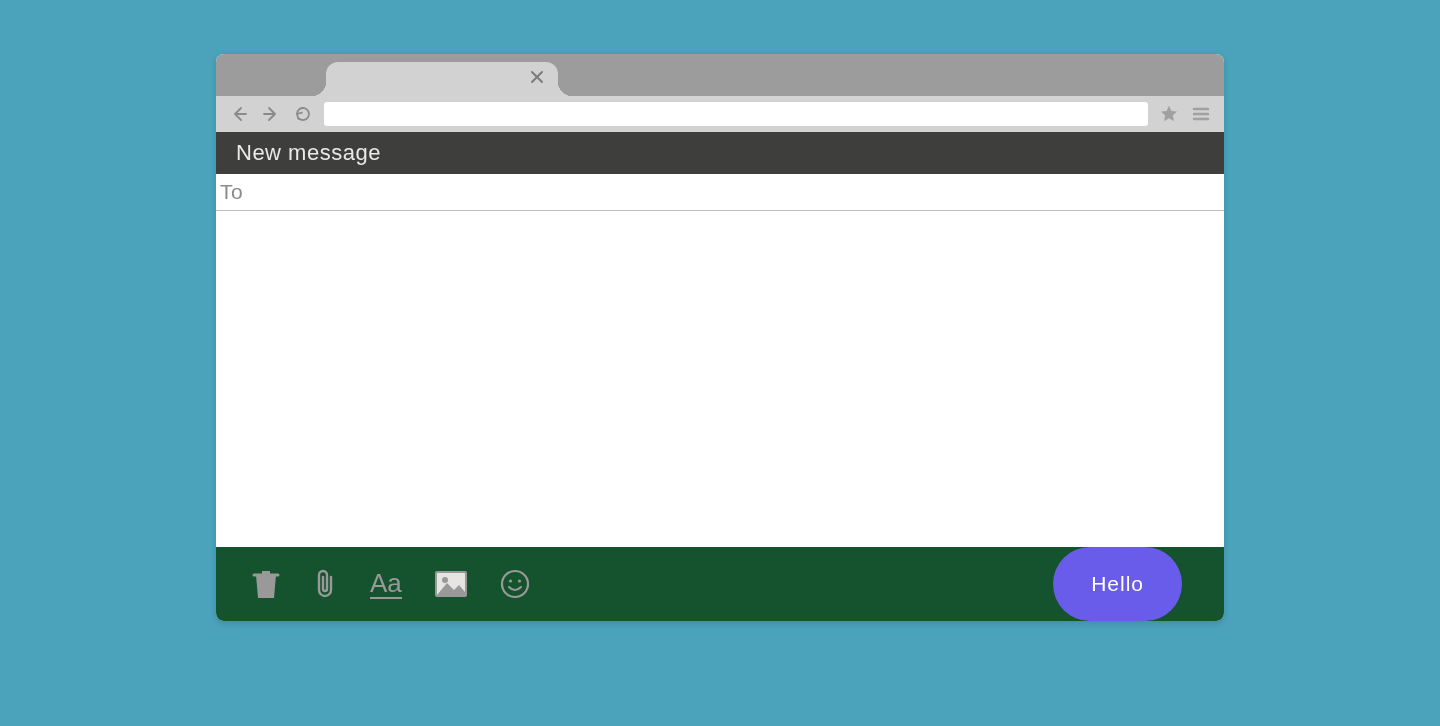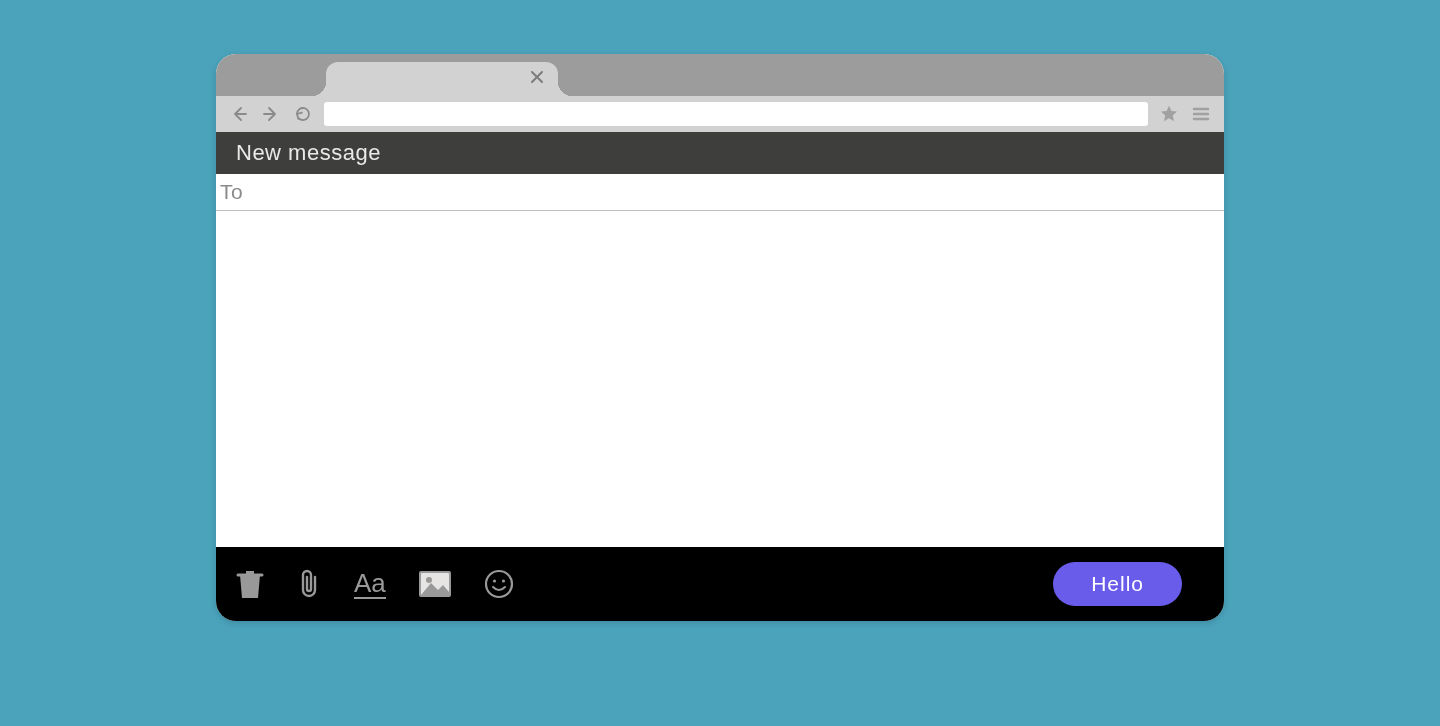--- a/index.html
+++ b/index.html
@@ -8,21 +8,21 @@
     height: 726px;
     background: #4aa3bb;
     font-family: -apple-system, BlinkMacSystemFont, "Segoe UI", Helvetica, Arial, sans-serif;
     display: flex;
     align-items: flex-start;
     justify-content: center;
   }
   .browser-frame {
     width: 1008px;
     margin-top: 54px;
-    border-radius: 20px;
+    border-radius: 8px;
     overflow: hidden;
     box-shadow: 0 2px 6px rgba(0,0,0,0.15);
     background: #fff;
   }
   .titlebar {
     background: #9c9c9c;
     height: 42px;
     display: flex;
     align-items: flex-end;
     padding-left: 110px;
@@ -100,25 +100,24 @@
   .body-area {
     background: #fff;
     padding: 28px 32px 20px 32px;
     min-height: 336px;
     color: #181818;
     font-size: 22px;
     line-height: 1.65;
     max-width: 880px;
   }
   .bottom-bar {
-    background: #000000;
+    background: #14532d;
     height: 74px;
     display: flex;
-    align-items: center;
-    padding: 0 42px 0 20px;
+    padding: 0 42px 0 36px;
     gap: 32px;
   }
   .tool-icon {
     color: #9a999a;
     cursor: pointer;
     display: flex;
     align-items: center;
     justify-content: center;
   }
   .spacer { flex: 1; }

